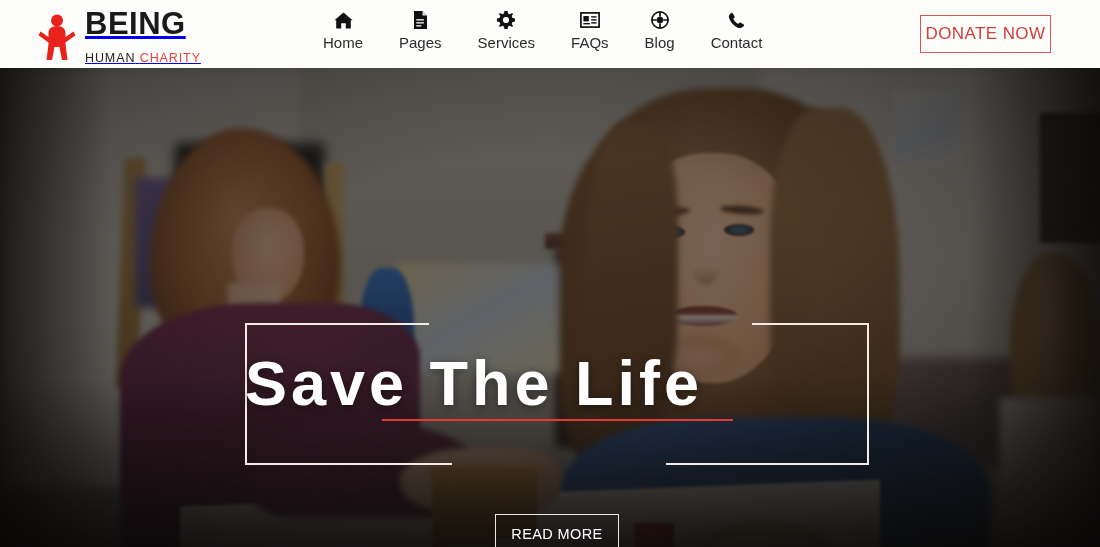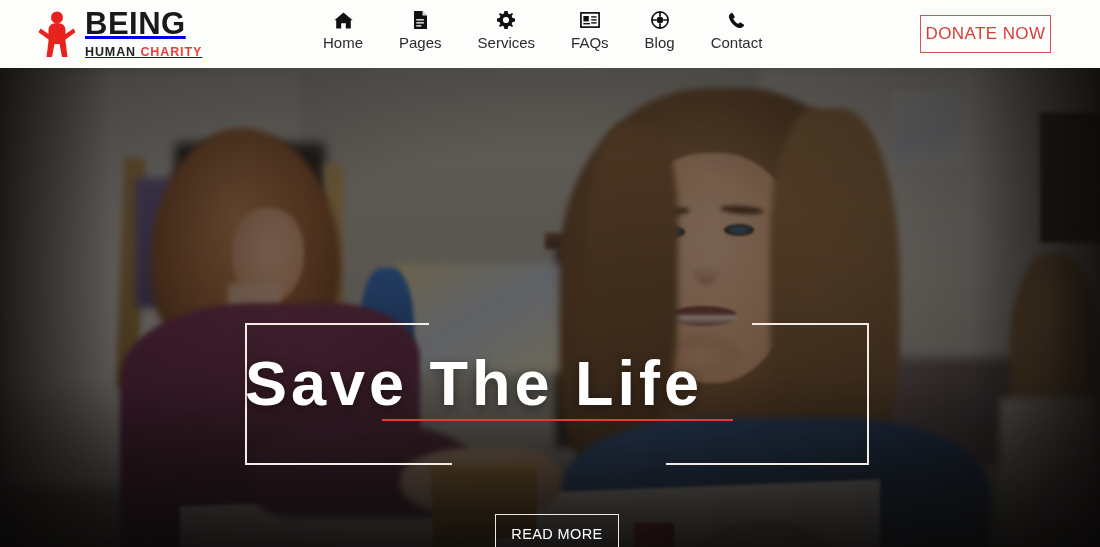--- a/index.html
+++ b/index.html
@@ -23,22 +23,22 @@
     display:flex; align-items:center; gap:9px;
   }
   .logo-figure { width:38px; height:48px; position:relative; }
   .logo-figure svg { display:block; }
   .logo-text { display:flex; flex-direction:column; justify-content:center; padding-top:1px; }
   .logo-being {
     font-size:31px; font-weight:bold; letter-spacing:0.5px;
     color:#1a1a1a; line-height:30px;
   }
   .logo-sub {
-    font-size:12.5px; font-weight:bold; letter-spacing:0.9px;
-    line-height:14px; margin-top:6px;
+    font-size:12.5px; font-weight:normal; letter-spacing:0.9px;
+    line-height:14px; margin-top:12px;
   }
   .logo-human { color:#222222; }
   .logo-charity { color:#e8403a; }
 
   .nav {
     position:absolute; left:305px; top:9px;
     display:flex; align-items:center; gap:0px;
   }
   .nav-item {
     display:flex; flex-direction:column; align-items:center;

